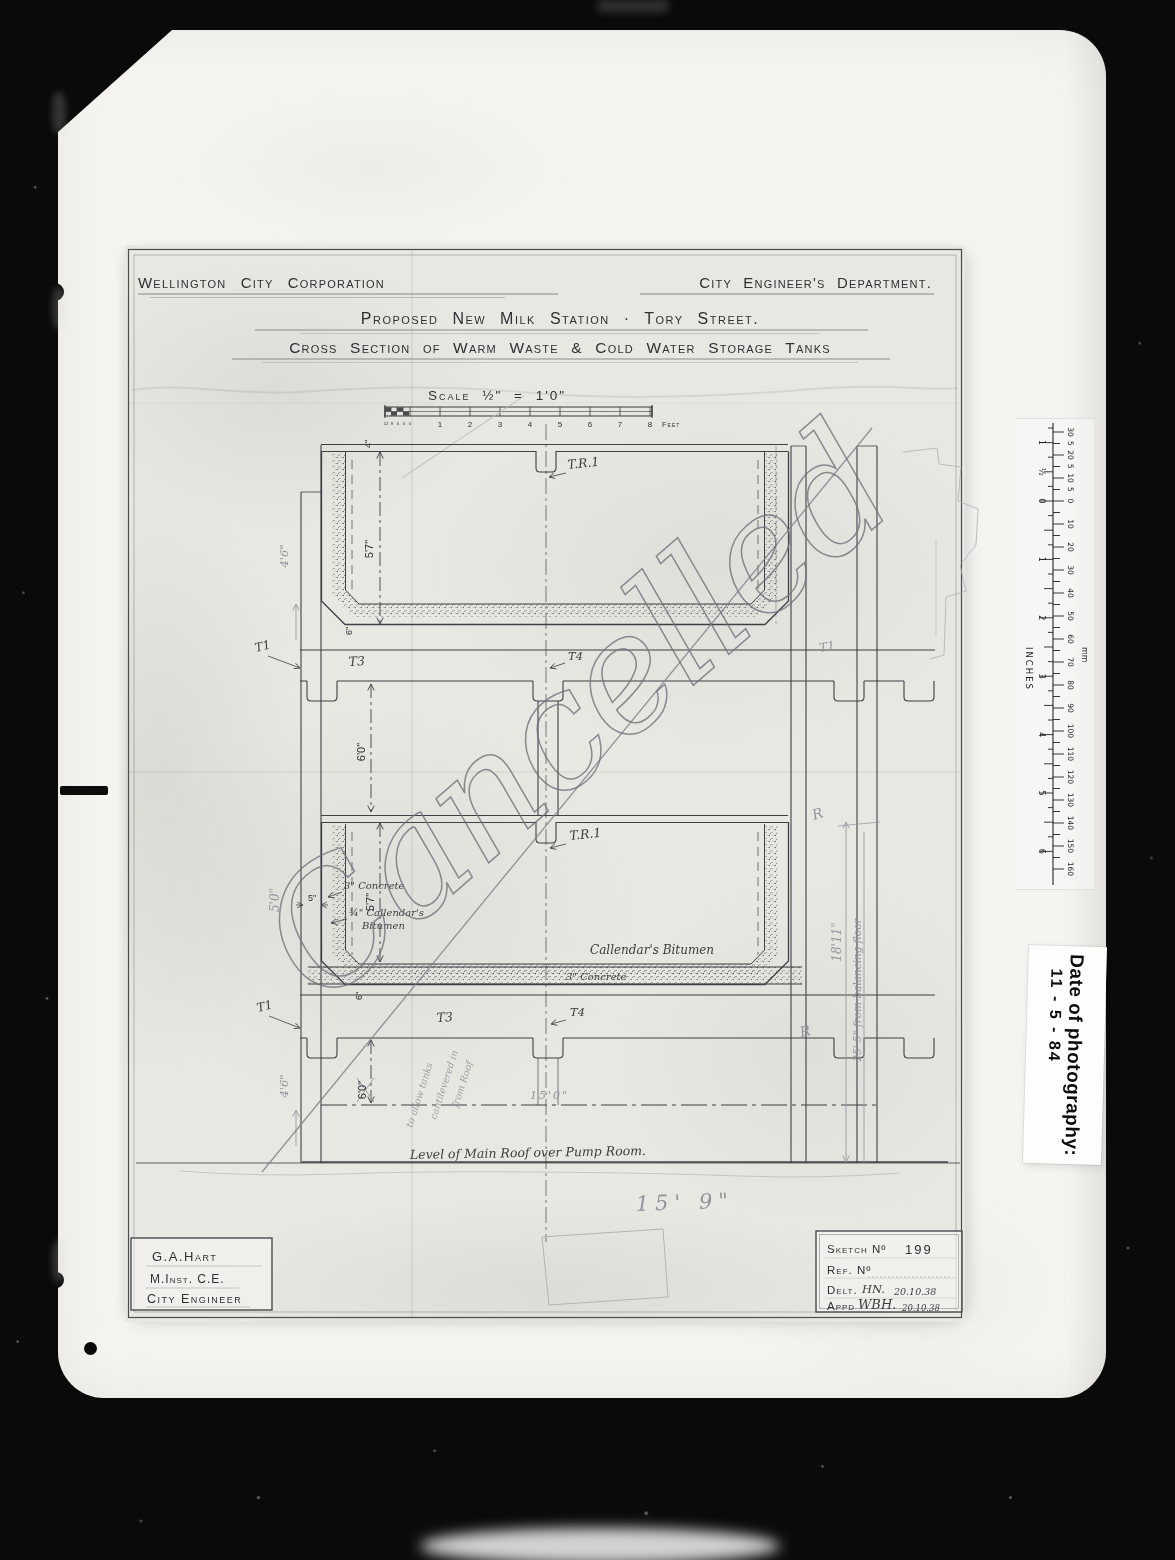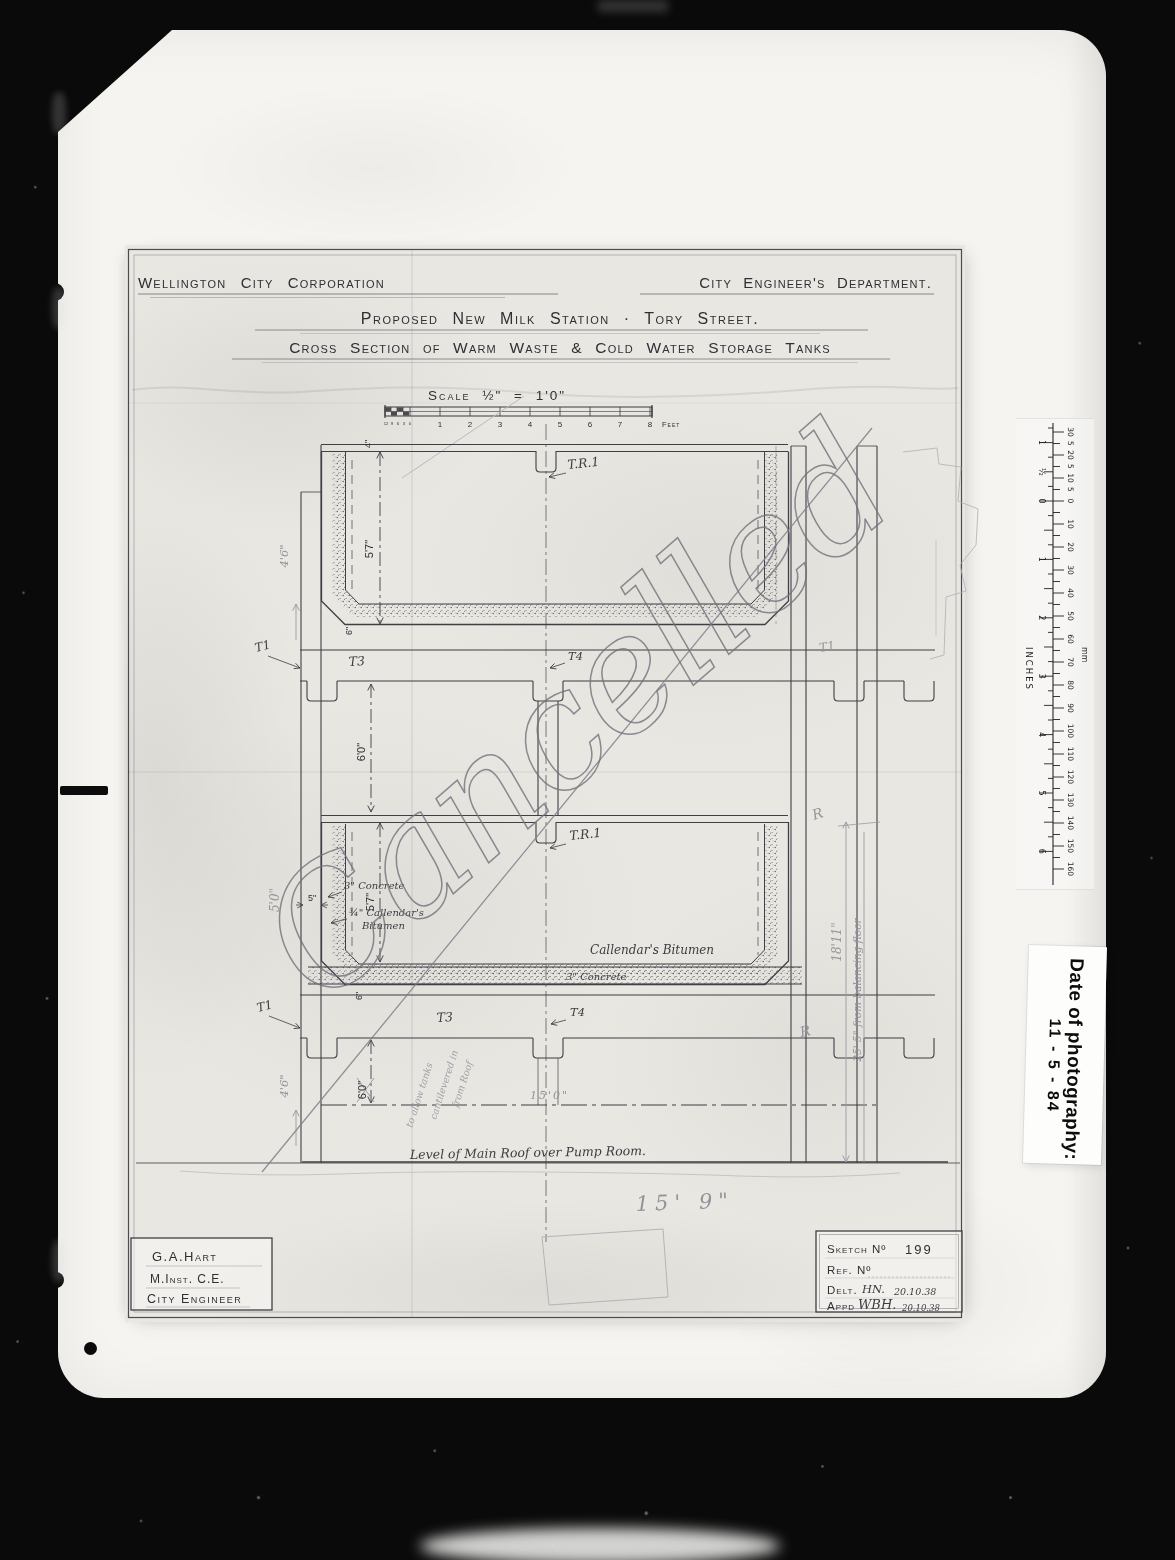--- a/index.html
+++ b/index.html
@@ -1,17 +1,17 @@
 <!DOCTYPE html>
 <html><head>
 <meta charset="utf-8">
 <style>
   html,body{margin:0;padding:0;background:#000;}
   .stage{position:relative;width:1175px;height:1560px;overflow:hidden;
-         font-family:"Liberation Sans",sans-serif;text-align:center;}
+         font-family:"Liberation Sans",sans-serif;}
   
   .film-bg{position:absolute;inset:0;background:#0a0a0a;}
   .film-bg::before{content:"";position:absolute;inset:0;opacity:.8;background-image:
     radial-gradient(circle 1.2px at 3% 12%, #8a8a8a 0, transparent 2px),
     radial-gradient(circle 1px at 2% 38%, #777 0, transparent 2px),
     radial-gradient(circle 1.4px at 4% 64%, #999 0, transparent 2px),
     radial-gradient(circle 1px at 1.5% 86%, #888 0, transparent 2px),
     radial-gradient(circle 1.3px at 97% 22%, #808080 0, transparent 2px),
     radial-gradient(circle 1px at 98% 55%, #6f6f6f 0, transparent 2px),
     radial-gradient(circle 1.5px at 96% 80%, #909090 0, transparent 2px),

